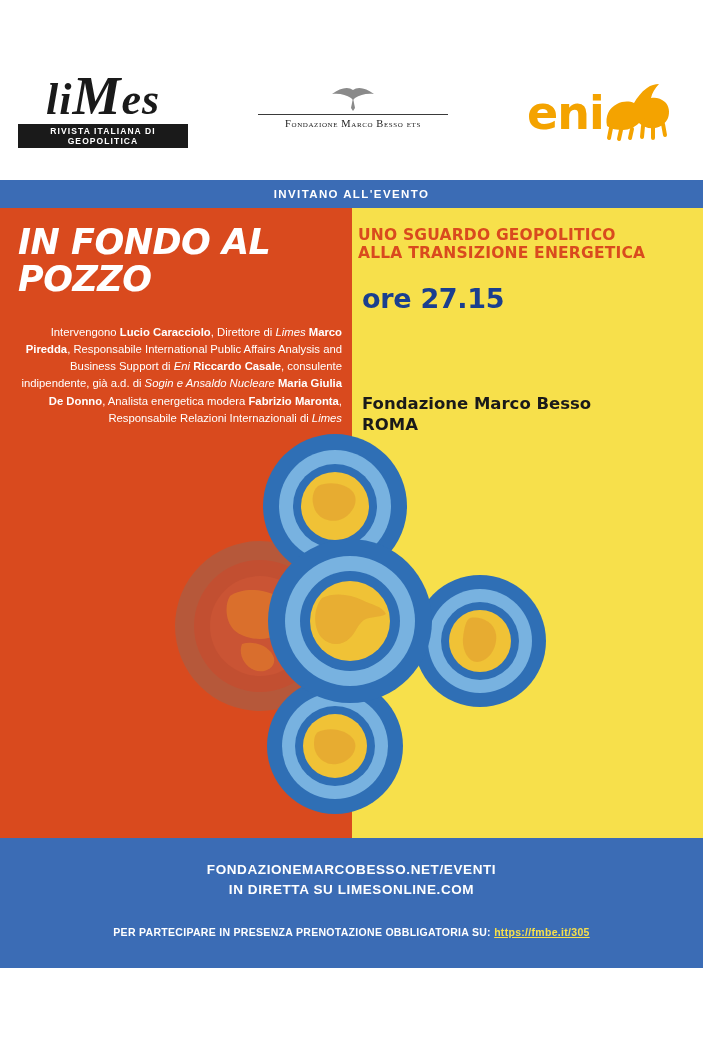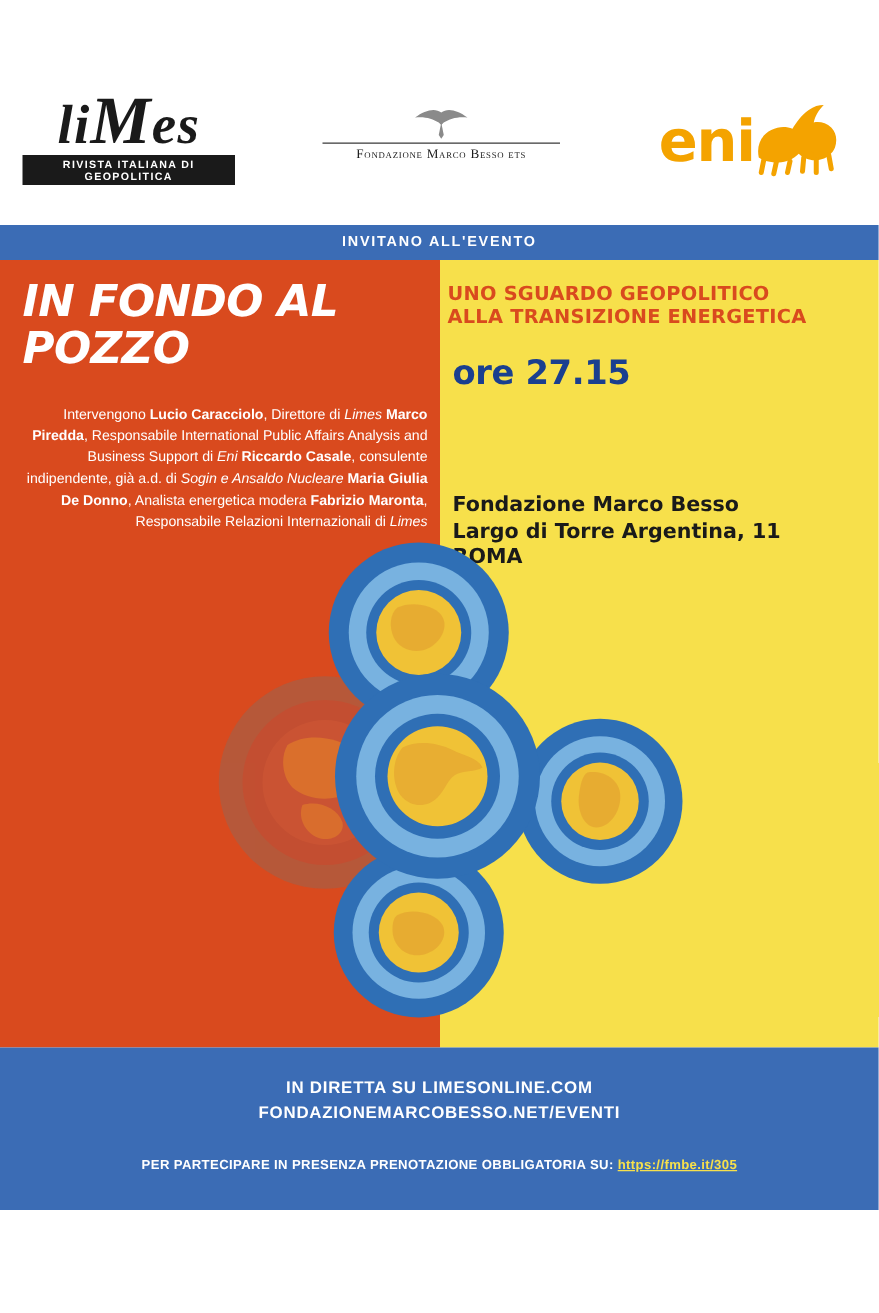--- a/index.html
+++ b/index.html
@@ -316,21 +316,20 @@
       <b>Maria Giulia De Donno</b><span>, Analista energetica</span>
       <span>modera </span><b>Fabrizio Maronta</b><span>, Responsabile Relazioni Internazionali di </span><i>Limes</i>
     </div>
 
     <div class="when">
       <div>ore 27.15</div>
     </div>
 
     <div class="where">
       <div>Fondazione Marco Besso</div>
-      <div>Largo di Torre Argentina, 11</div>
       <div>ROMA</div>
     </div>
 
     <div class="artwork">
       <svg width="430" height="400" viewBox="0 0 430 400" aria-hidden="true">
         <defs>
           <clipPath id="leftfade">
               <rect x="0" y="100" width="175" height="200"></rect>
             </clipPath>
         </defs>
@@ -373,22 +372,22 @@
           <circle cx="200" cy="195" r="50" fill="#2f6fb5"></circle>
           <circle cx="200" cy="195" r="40" fill="#f0c236"></circle>
           <path d="M172 172 C184 166, 200 168, 212 174 C222 179, 232 180, 236 188 C230 192, 220 190, 214 194 C208 198, 206 206, 200 212 C192 220, 180 220, 172 212 C164 204, 162 184, 172 172 Z" fill="#e09a2e" opacity="0.5"></path>
         </g>
       </svg>
     </div>
   </div>
 
   <div class="footer-band">
     <div class="streaming">
+      <div>FONDAZIONEMARCOBESSO.NET/EVENTI</div>
       <div>IN DIRETTA SU LIMESONLINE.COM</div>
-      <div>FONDAZIONEMARCOBESSO.NET/EVENTI</div>
     </div>
     <div class="booking">
       <span>PER PARTECIPARE IN PRESENZA PRENOTAZIONE OBBLIGATORIA SU:</span>
       <a href="#">https://fmbe.it/305</a>
     </div>
   </div>
 
   <div class="bottom-white"></div>
 </div>
 

